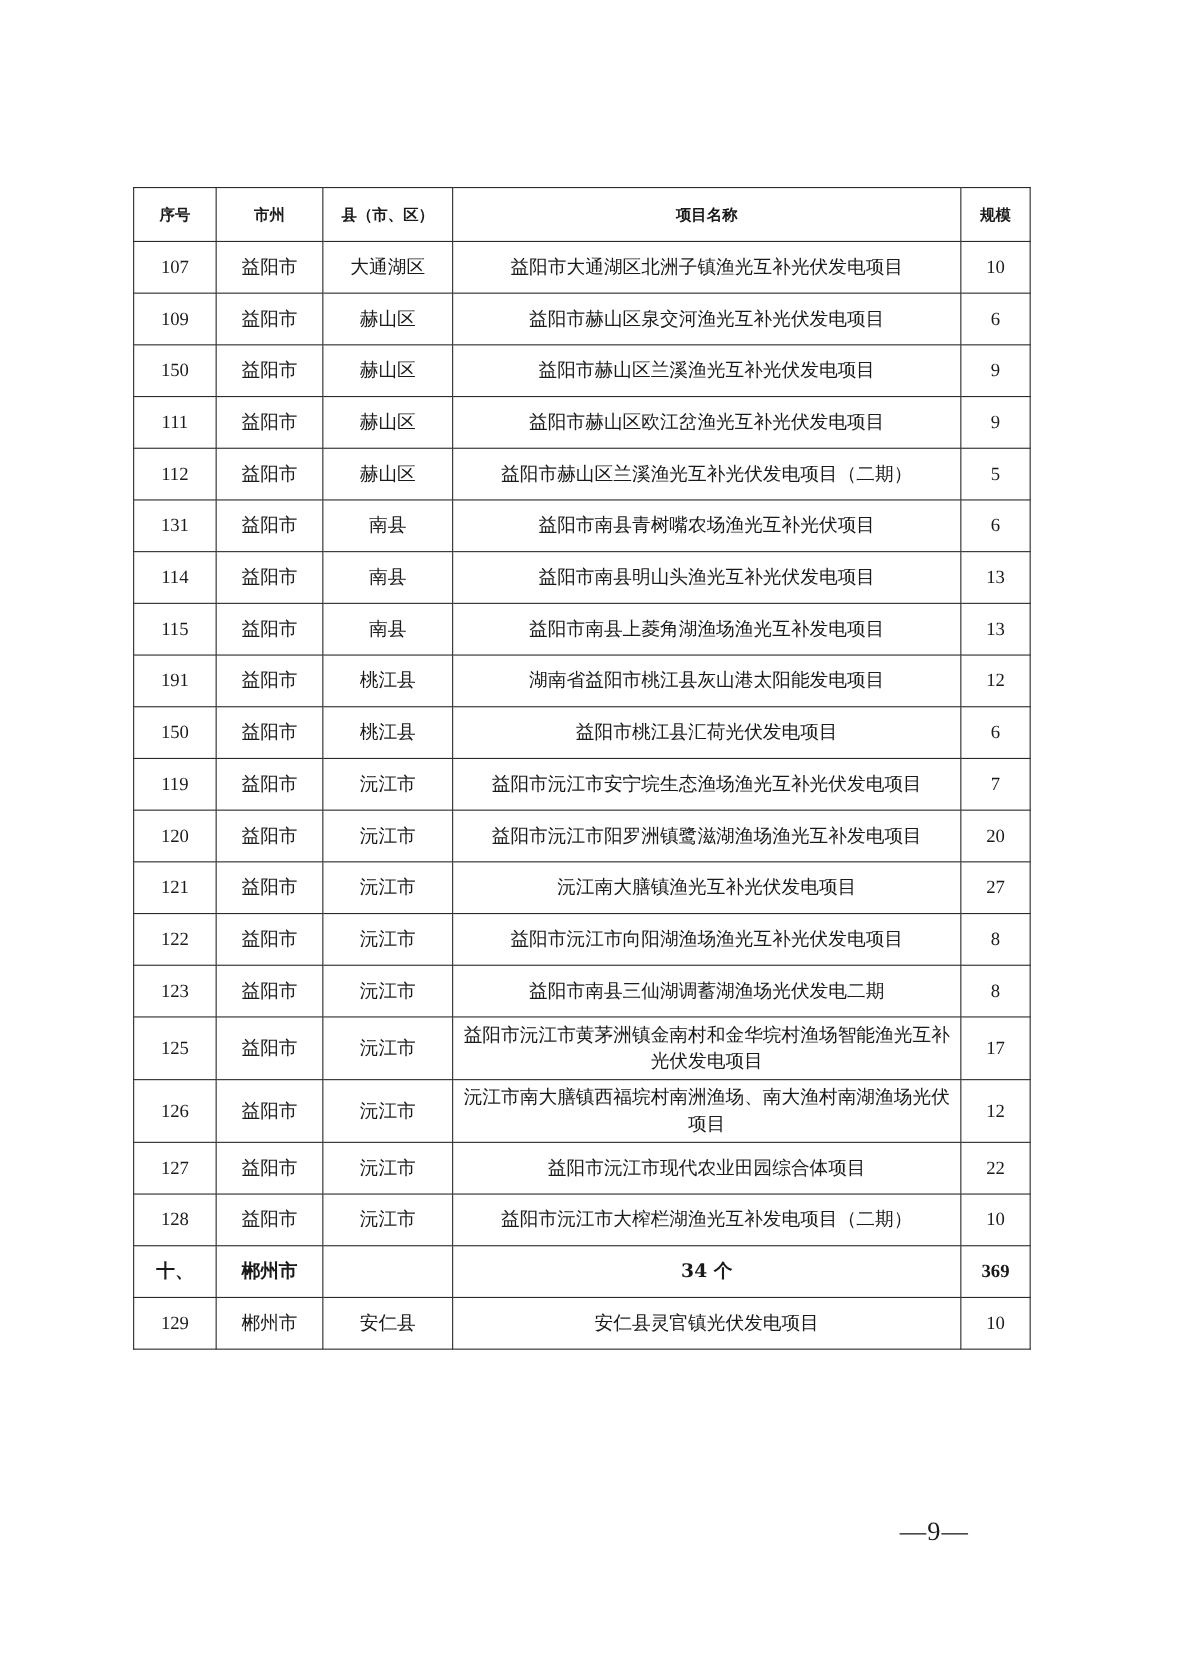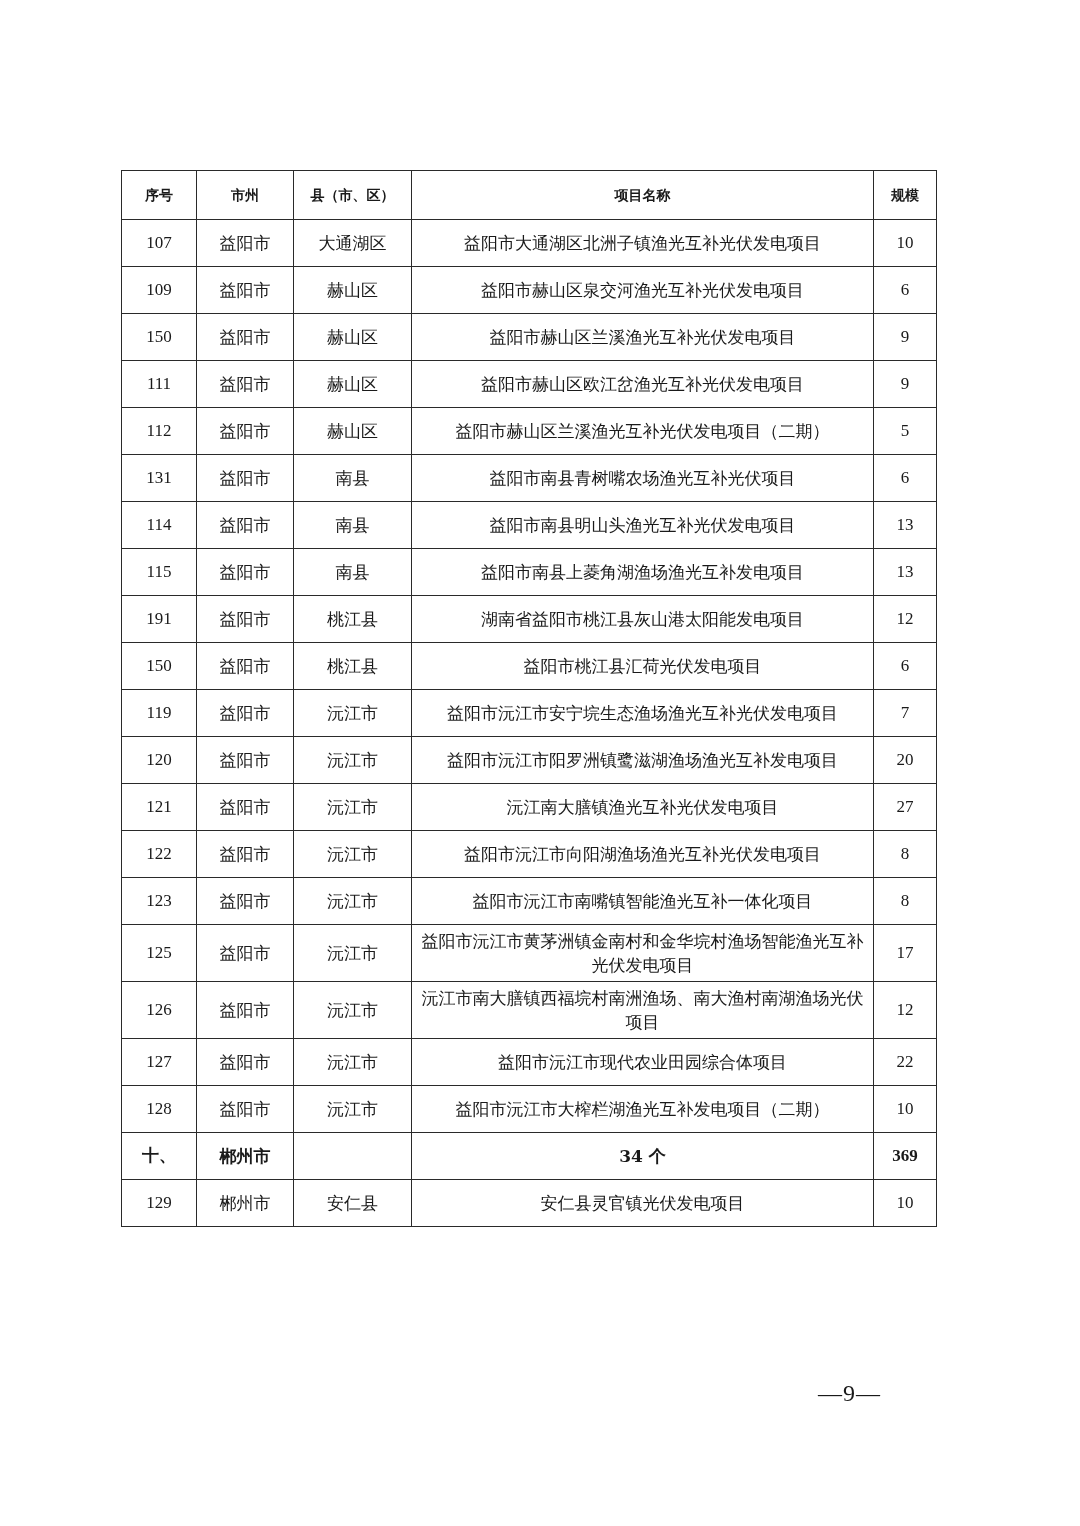--- a/index.html
+++ b/index.html
@@ -140,21 +140,21 @@
           <td class="num">122</td>
           <td>益阳市</td>
           <td>沅江市</td>
           <td class="name">益阳市沅江市向阳湖渔场渔光互补光伏发电项目</td>
           <td class="num">8</td>
         </tr>
         <tr class="row">
           <td class="num">123</td>
           <td>益阳市</td>
           <td>沅江市</td>
-          <td class="name">益阳市沅江市南嘴镇智能渔光互补一体化项目</td>
+          <td class="name">益阳市南县三仙湖调蓄湖渔场光伏发电二期</td>
           <td class="num">8</td>
         </tr>
         <tr class="row tall">
           <td class="num">125</td>
           <td>益阳市</td>
           <td>沅江市</td>
           <td class="name">益阳市沅江市黄茅洲镇金南村和金华垸村渔场智能渔光互补光伏发电项目</td>
           <td class="num">17</td>
         </tr>
         <tr class="row tall">

